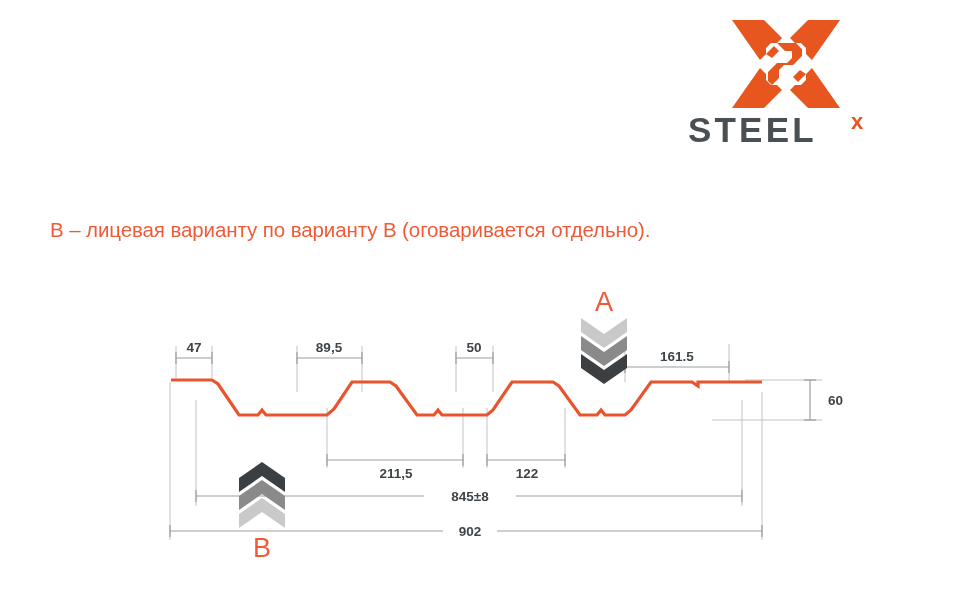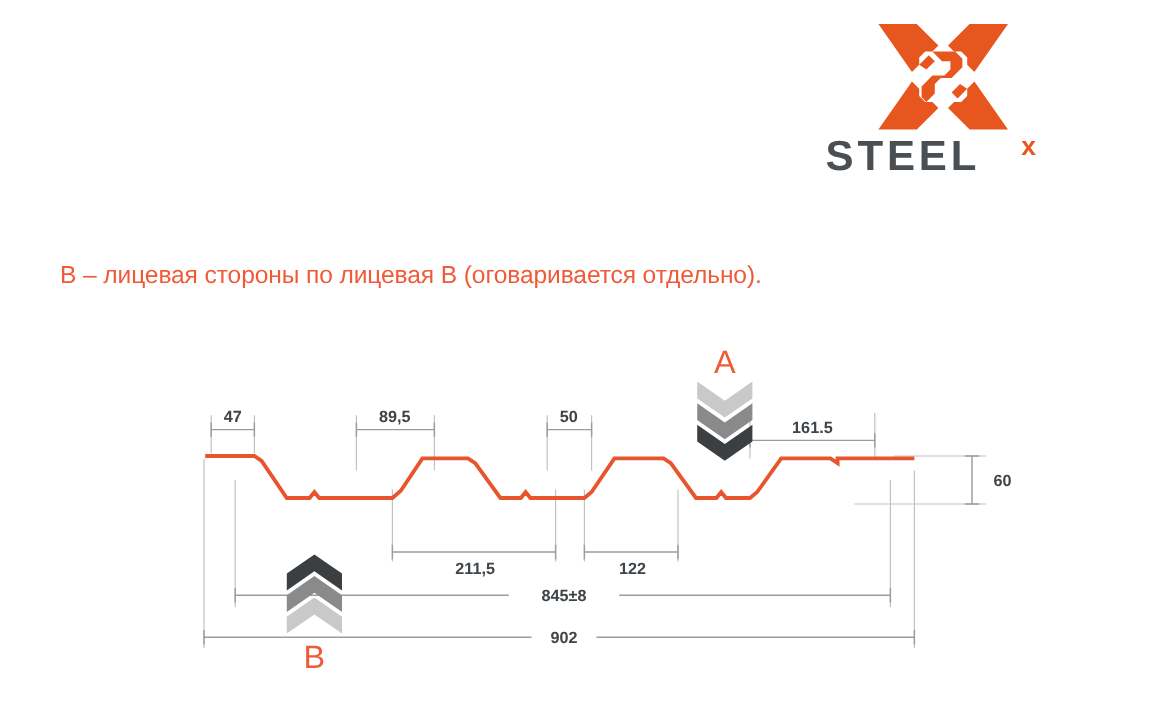--- a/index.html
+++ b/index.html
@@ -109,21 +109,21 @@
     </svg>
 
     <svg id="logo-word" viewBox="0 0 205 40">
       <text x="0" y="32" font-family="Liberation Sans, sans-serif" font-size="35" font-weight="bold" letter-spacing="3.2" fill="#4A4F54">STEEL</text>
       <text x="163" y="19" font-family="Liberation Sans, sans-serif" font-size="22" font-weight="bold" fill="#E8561F">x</text>
     </svg>
 
   </div>
 
 
-  <div class="note" id="note-b">B – лицевая стороны по лицевая B (оговаривается отдельно).</div>
+  <div class="note" id="note-b">B – лицевая варианту по варианту B (оговаривается отдельно).</div>
 
   <div id="drawing">
     <svg width="970" height="290" viewBox="0 0 970 290">
 
       <g stroke="#BFC2C4" stroke-width="1" fill="none">
 
         <line x1="170" y1="110" x2="170" y2="268"></line>
 
         <line x1="196" y1="128" x2="196" y2="234"></line>
 

